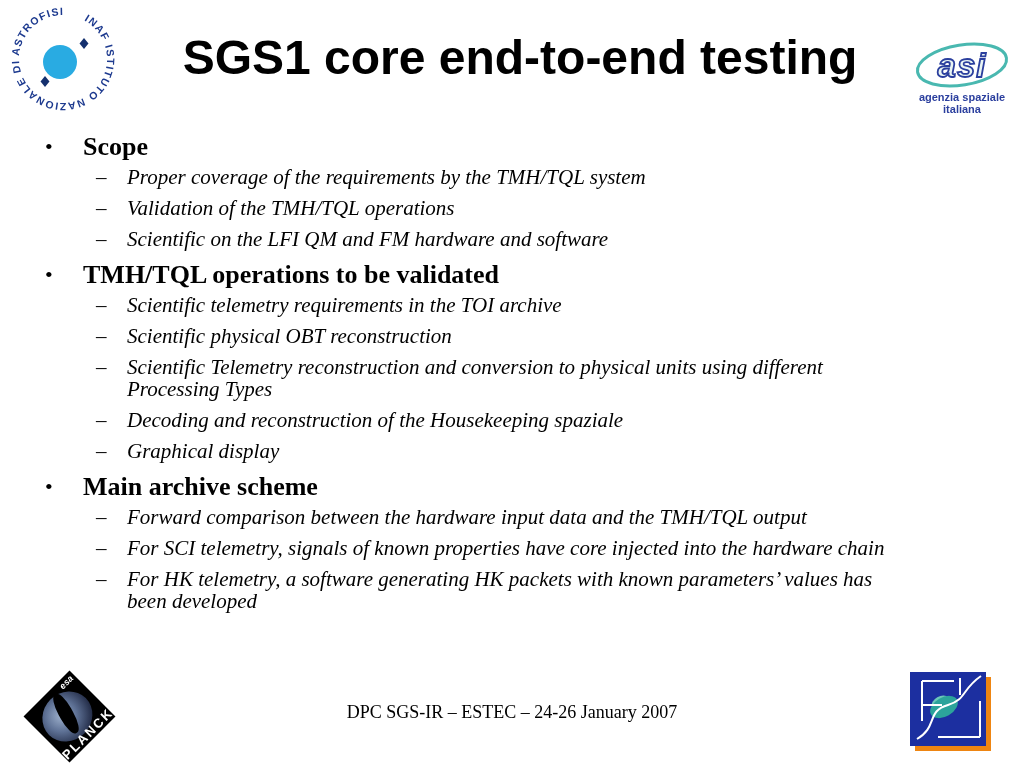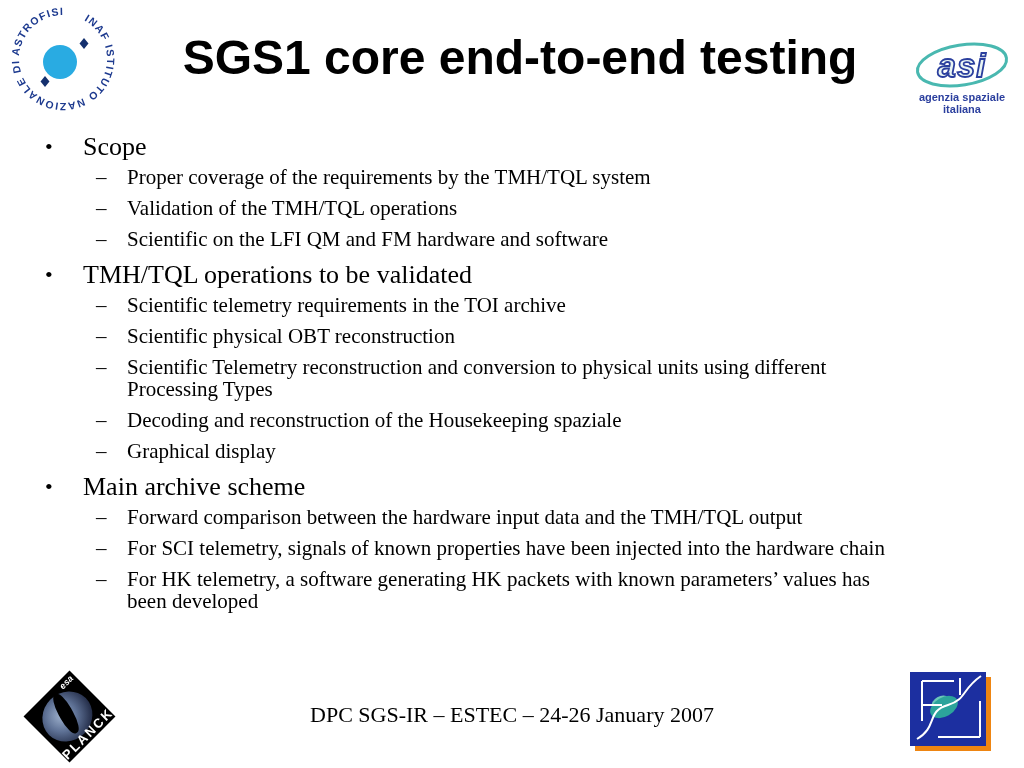--- a/index.html
+++ b/index.html
@@ -17,28 +17,28 @@
     text-align:center;
     font-family:"Liberation Sans", sans-serif;
     font-size:48px;font-weight:bold;letter-spacing:0px;
     color:#000;
   }
   
   .content{position:absolute;left:40px;top:127px;width:925px;}
   .item{position:relative;}
   .l1{font-size:26px;line-height:31px;margin:4px 0;}
   .l1 .marker{position:absolute;left:5px;top:0;font-size:22px;}
-  .l1 .txt{display:block;padding-left:43px;}
+  .l1 .txt{display:block;padding-left:43px;font-weight:bold;}
   .l2{font-size:21px;line-height:22px;margin-bottom:9px;}
   .l2 .marker{position:absolute;left:56px;top:0;}
-  .l2 .txt{display:block;padding-left:87px;white-space:pre-line;}
+  .l2 .txt{display:block;padding-left:87px;white-space:pre-line;font-style:italic;}
   
   .footer{
     position:absolute;left:0;top:702px;width:1024px;
-    text-align:center;font-size:22px;color:#000;
+    text-align:center;font-size:18px;color:#000;
   }
   
   .planck{
     position:absolute;left:37px;top:684px;width:65px;height:65px;
     background:#000;transform:rotate(-45deg);overflow:hidden;
   }
   .planck .p-img{
     position:absolute;left:5px;top:7px;width:52px;height:48px;border-radius:50%;
     background:radial-gradient(circle at 42% 40%, #9db0cc 0%, #5d7094 38%, #28324e 72%, #000 100%);
   }
@@ -131,21 +131,21 @@
   <div class="item l1">
     <span class="marker">•</span>
     <span class="txt">Main archive scheme</span>
   </div>
   <div class="item l2">
     <span class="marker">–</span>
     <span class="txt">Forward comparison between the hardware input data and the TMH/TQL output</span>
   </div>
   <div class="item l2">
     <span class="marker">–</span>
-    <span class="txt">For SCI telemetry, signals of known properties have been injected into the hardware chain</span>
+    <span class="txt">For SCI telemetry, signals of known properties have core injected into the hardware chain</span>
   </div>
   <div class="item l2">
     <span class="marker">–</span>
     <span class="txt">For HK telemetry, a software generating HK packets with known parameters’ values has
 been developed</span>
   </div>
 
 </div>
 
 <div class="footer">DPC SGS-IR – ESTEC – 24-26 January 2007</div>

